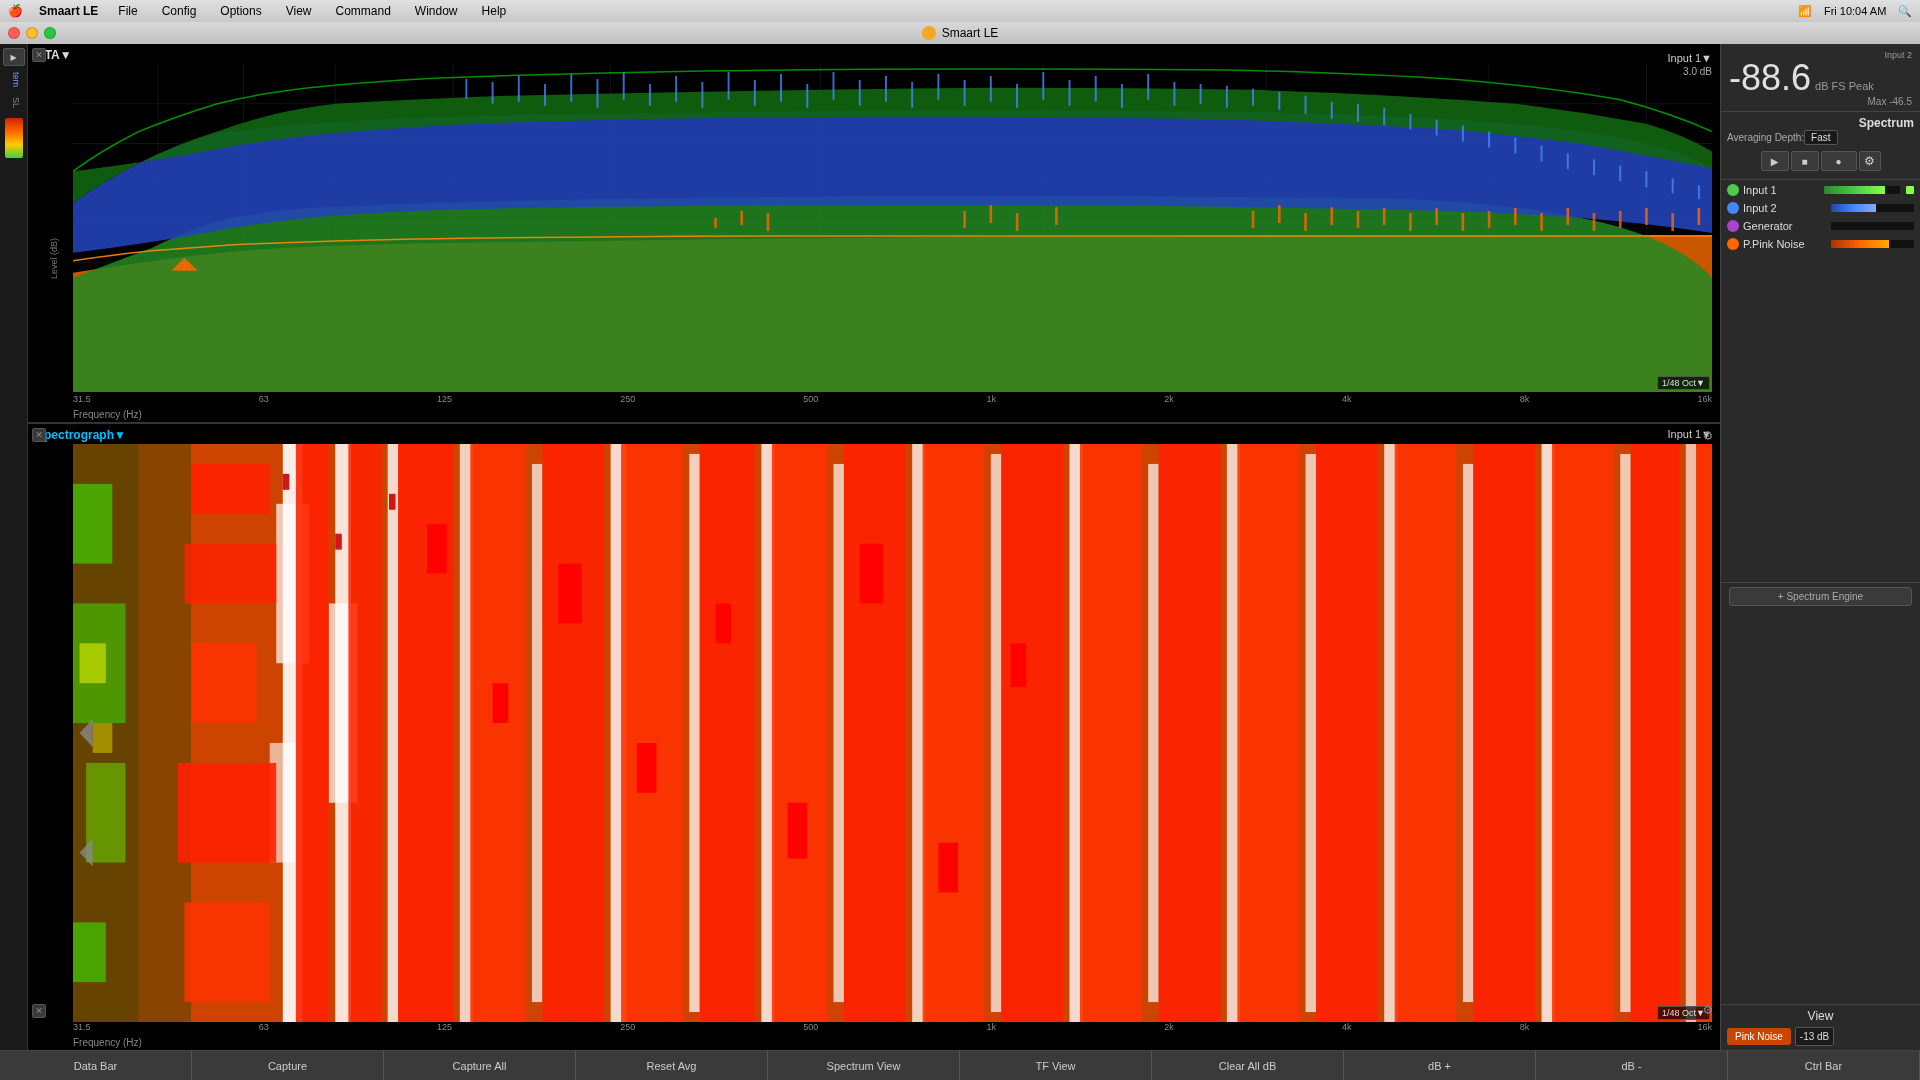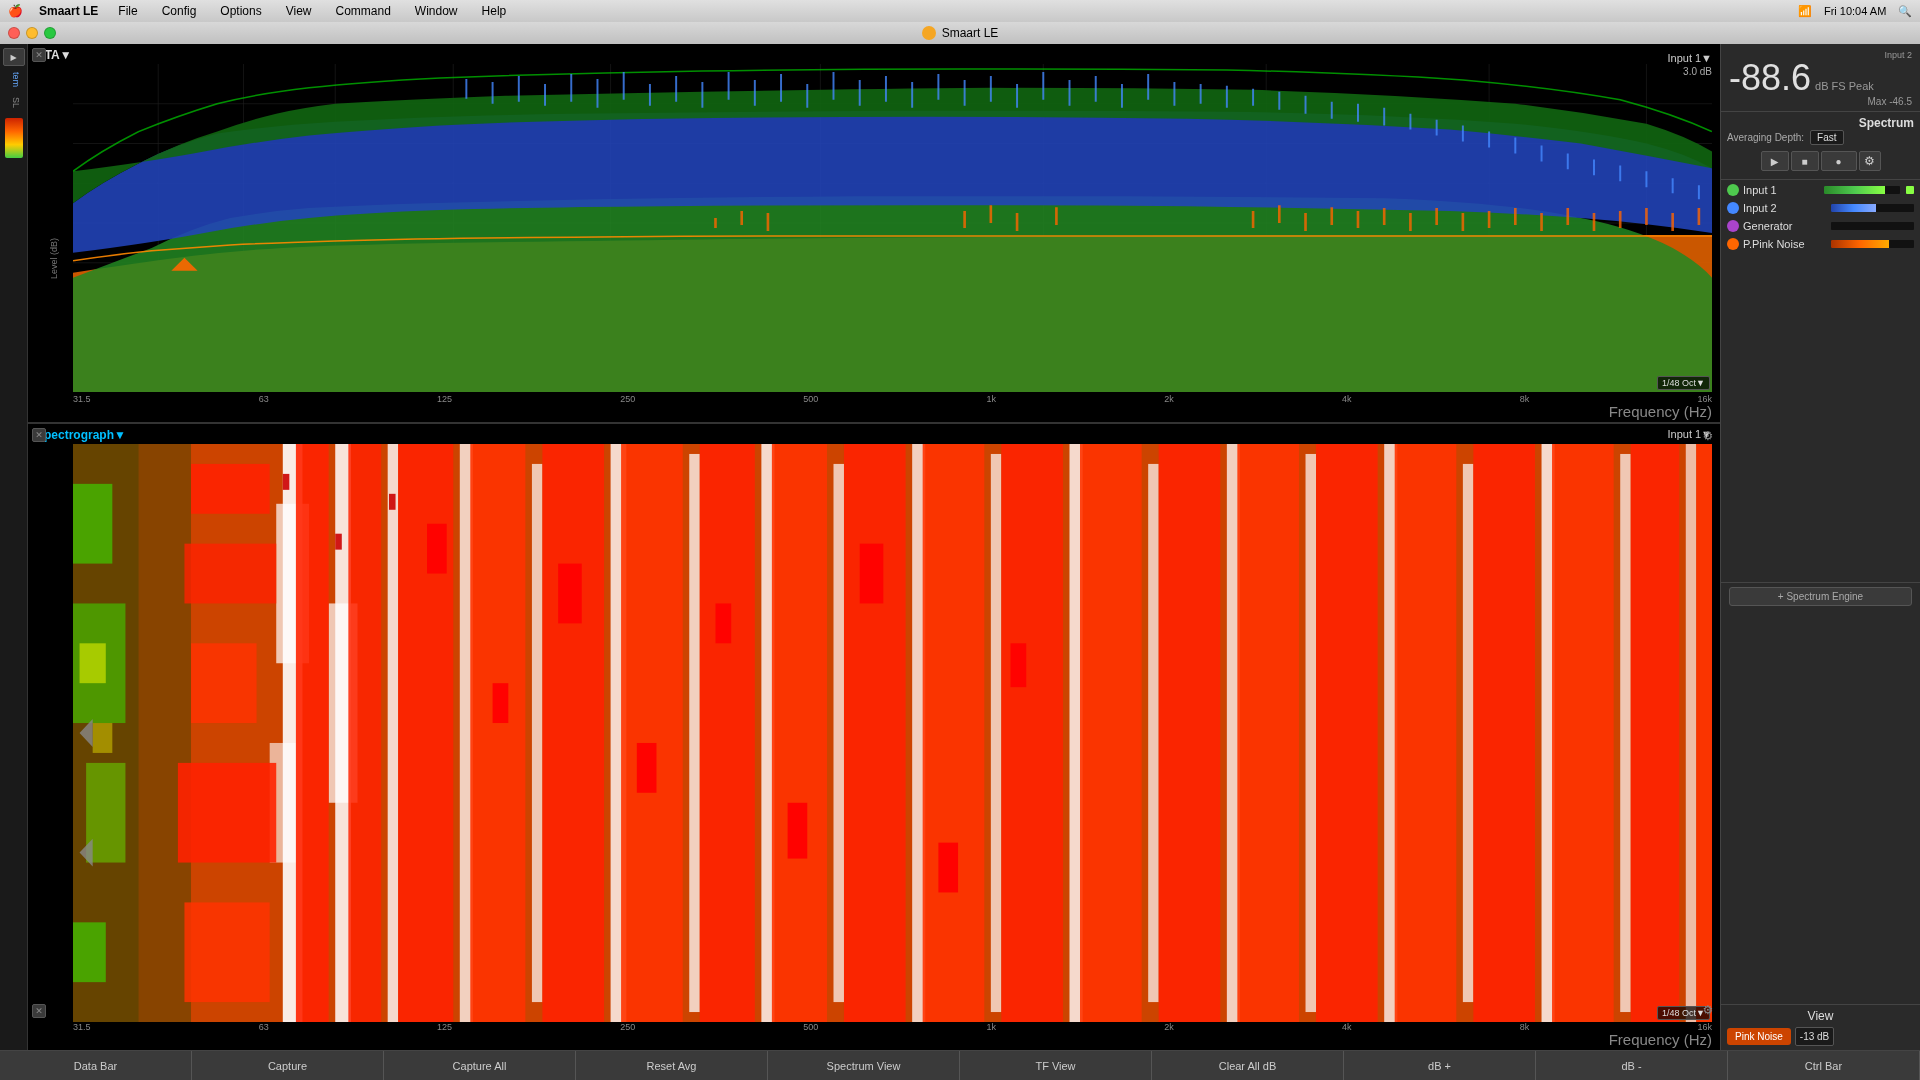--- a/index.html
+++ b/index.html
@@ -181,23 +181,23 @@
     }
     .x-label {
       color: #888;
       font-size: 9px;
     }
     .x-axis-title {
       position: absolute;
       bottom: 0;
       left: 45px;
       right: 8px;
-      text-align: right;
+      text-align: left;
       color: #888;
-      font-size: 15px;
+      font-size: 10px;
     }
 
     
     #spectrograph-panel {
       flex: 1;
       position: relative;
       background: #000;
     }
 
     #spec-header {
@@ -288,21 +288,20 @@
     }
     .section-title {
       font-size: 12px;
       color: #ddd;
       font-weight: 600;
       text-align: right;
     }
     .avg-depth-row {
       display: flex;
       align-items: center;
-      gap: 6px;
       margin-bottom: 6px;
     }
     .avg-label { font-size: 10px; color: #aaa; }
     .avg-value {
       font-size: 10px;
       color: #ddd;
       background: #1a1a1a;
       border: 1px solid #555;
       border-radius: 2px;
       padding: 1px 6px;

